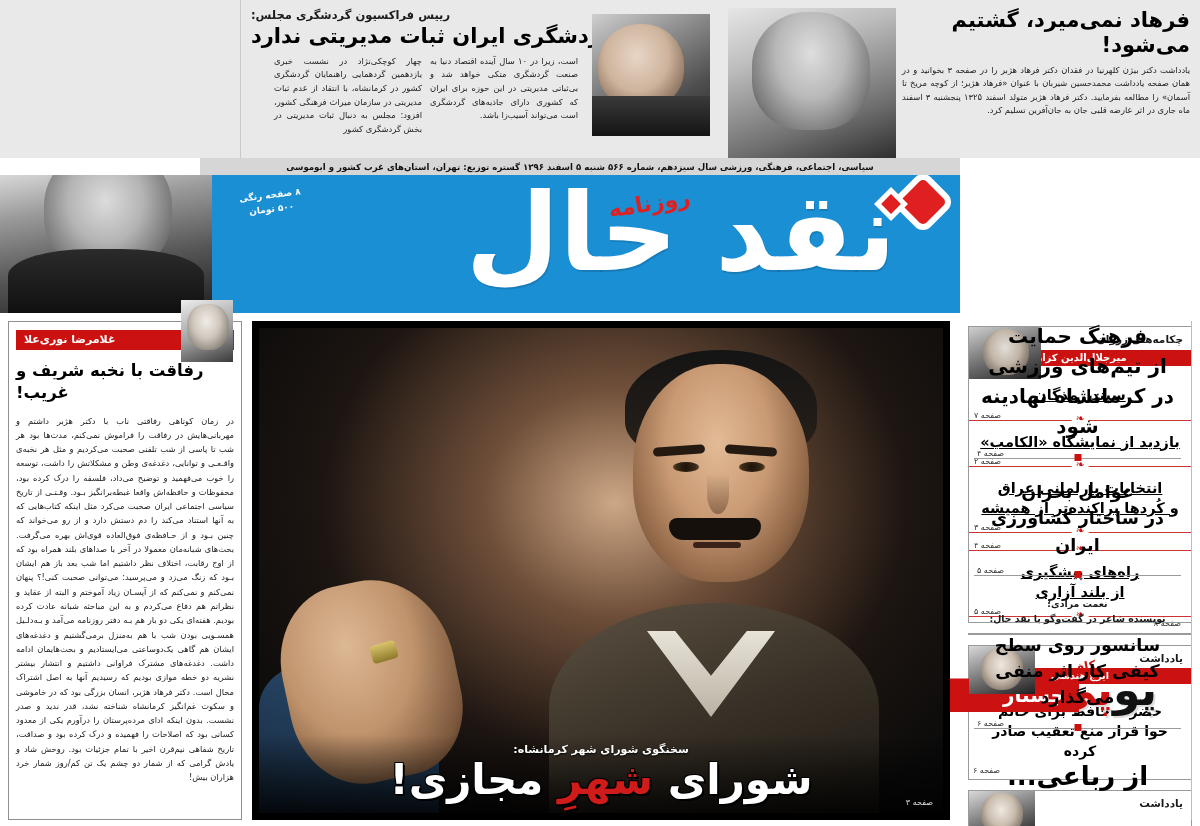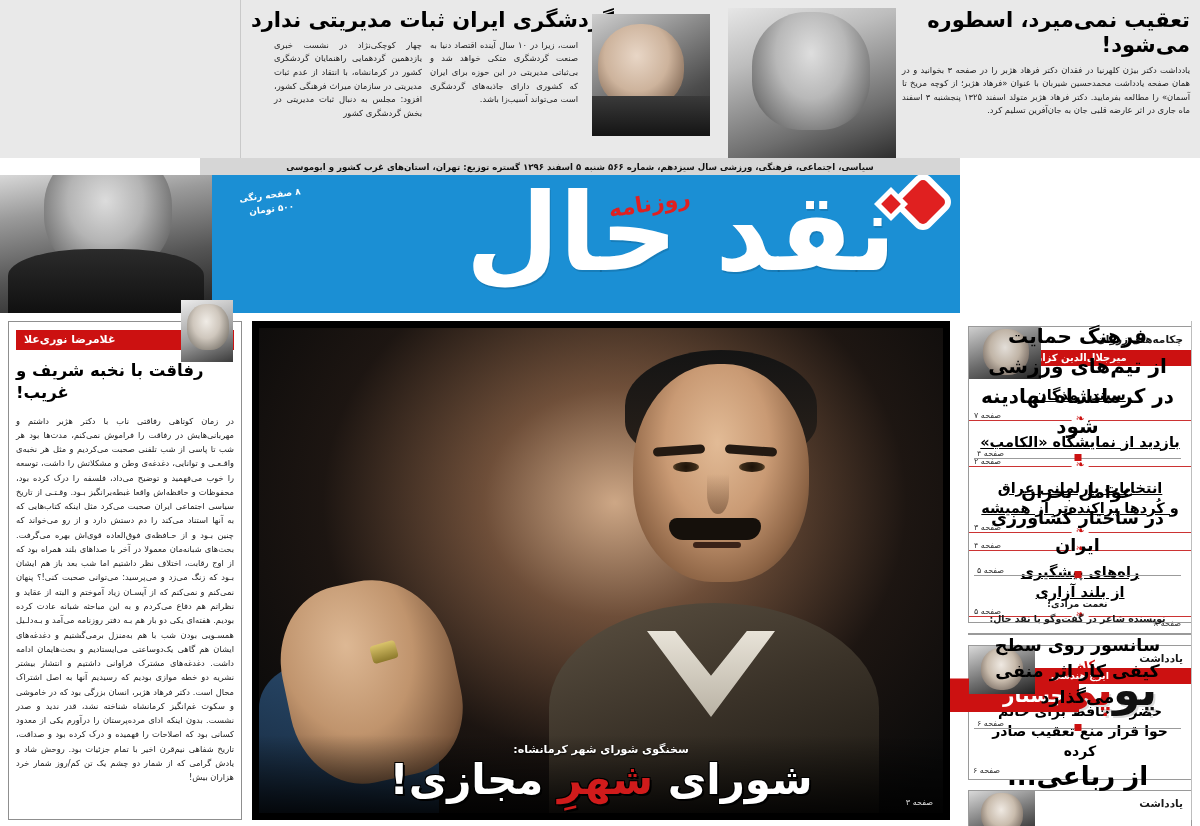--- a/index.html
+++ b/index.html
@@ -379,28 +379,29 @@
 </style>
 </head>
 <body>
 
 <div class="page">
 
   <div class="top-strip">
 
     <div class="top-teaser tt-left">
       <div class="tt-photo-left"></div>
-      <div class="tt-head">تعقیب نمی‌میرد، اسطوره می‌شود!</div>
+      <div class="tt-head">فرهاد نمی‌میرد، گشتیم می‌شود!</div>
       <div class="tt-cols">
         <div class="tt-col">یادداشت دکتر بیژن کلهرنیا در فقدان دکتر فرهاد هژبر را در صفحه ۳ بخوانید و در همان صفحه یادداشت محمدحسین شیربان با عنوان «فرهاد هژبر؛ از کوچه مریخ تا آسمان» را مطالعه بفرمایید. دکتر فرهاد هژبر متولد اسفند ۱۳۲۵ پنجشنبه ۳ اسفند ماه جاری در اثر عارضه قلبی جان به جان‌آفرین تسلیم کرد.</div>
       </div>
     </div>
 
     <div class="top-teaser tt-right">
       <div class="tt-photo-right"></div>
+      <div class="tt-kicker">رییس فراکسیون گردشگری مجلس:</div>
       <div class="tt-head">گردشگری ایران ثبات مدیریتی ندارد</div>
       <div class="tt-cols rightside">
         <div class="tt-col">است، زیرا در ۱۰ سال آینده اقتصاد دنیا به صنعت گردشگری متکی خواهد شد و بی‌ثباتی مدیریتی در این حوزه برای ایران که کشوری دارای جاذبه‌های گردشگری است می‌تواند آسیب‌زا باشد.</div>
         <div class="tt-col">چهار کوچکی‌نژاد در نشست خبری یازدهمین گردهمایی راهنمایان گردشگری کشور در کرمانشاه، با انتقاد از عدم ثبات مدیریتی در سازمان میراث فرهنگی کشور، افزود: مجلس به دنبال ثبات مدیریتی در بخش گردشگری کشور</div>
       </div>
     </div>
   </div>
 
   <div class="info-bar">سیاسی، اجتماعی، فرهنگی، ورزشی   سال سیزدهم، شماره ۵۶۶   شنبه ۵ اسفند ۱۳۹۶   گستره توزیع: تهران، استان‌های غرب کشور و ابوموسی</div>
 

